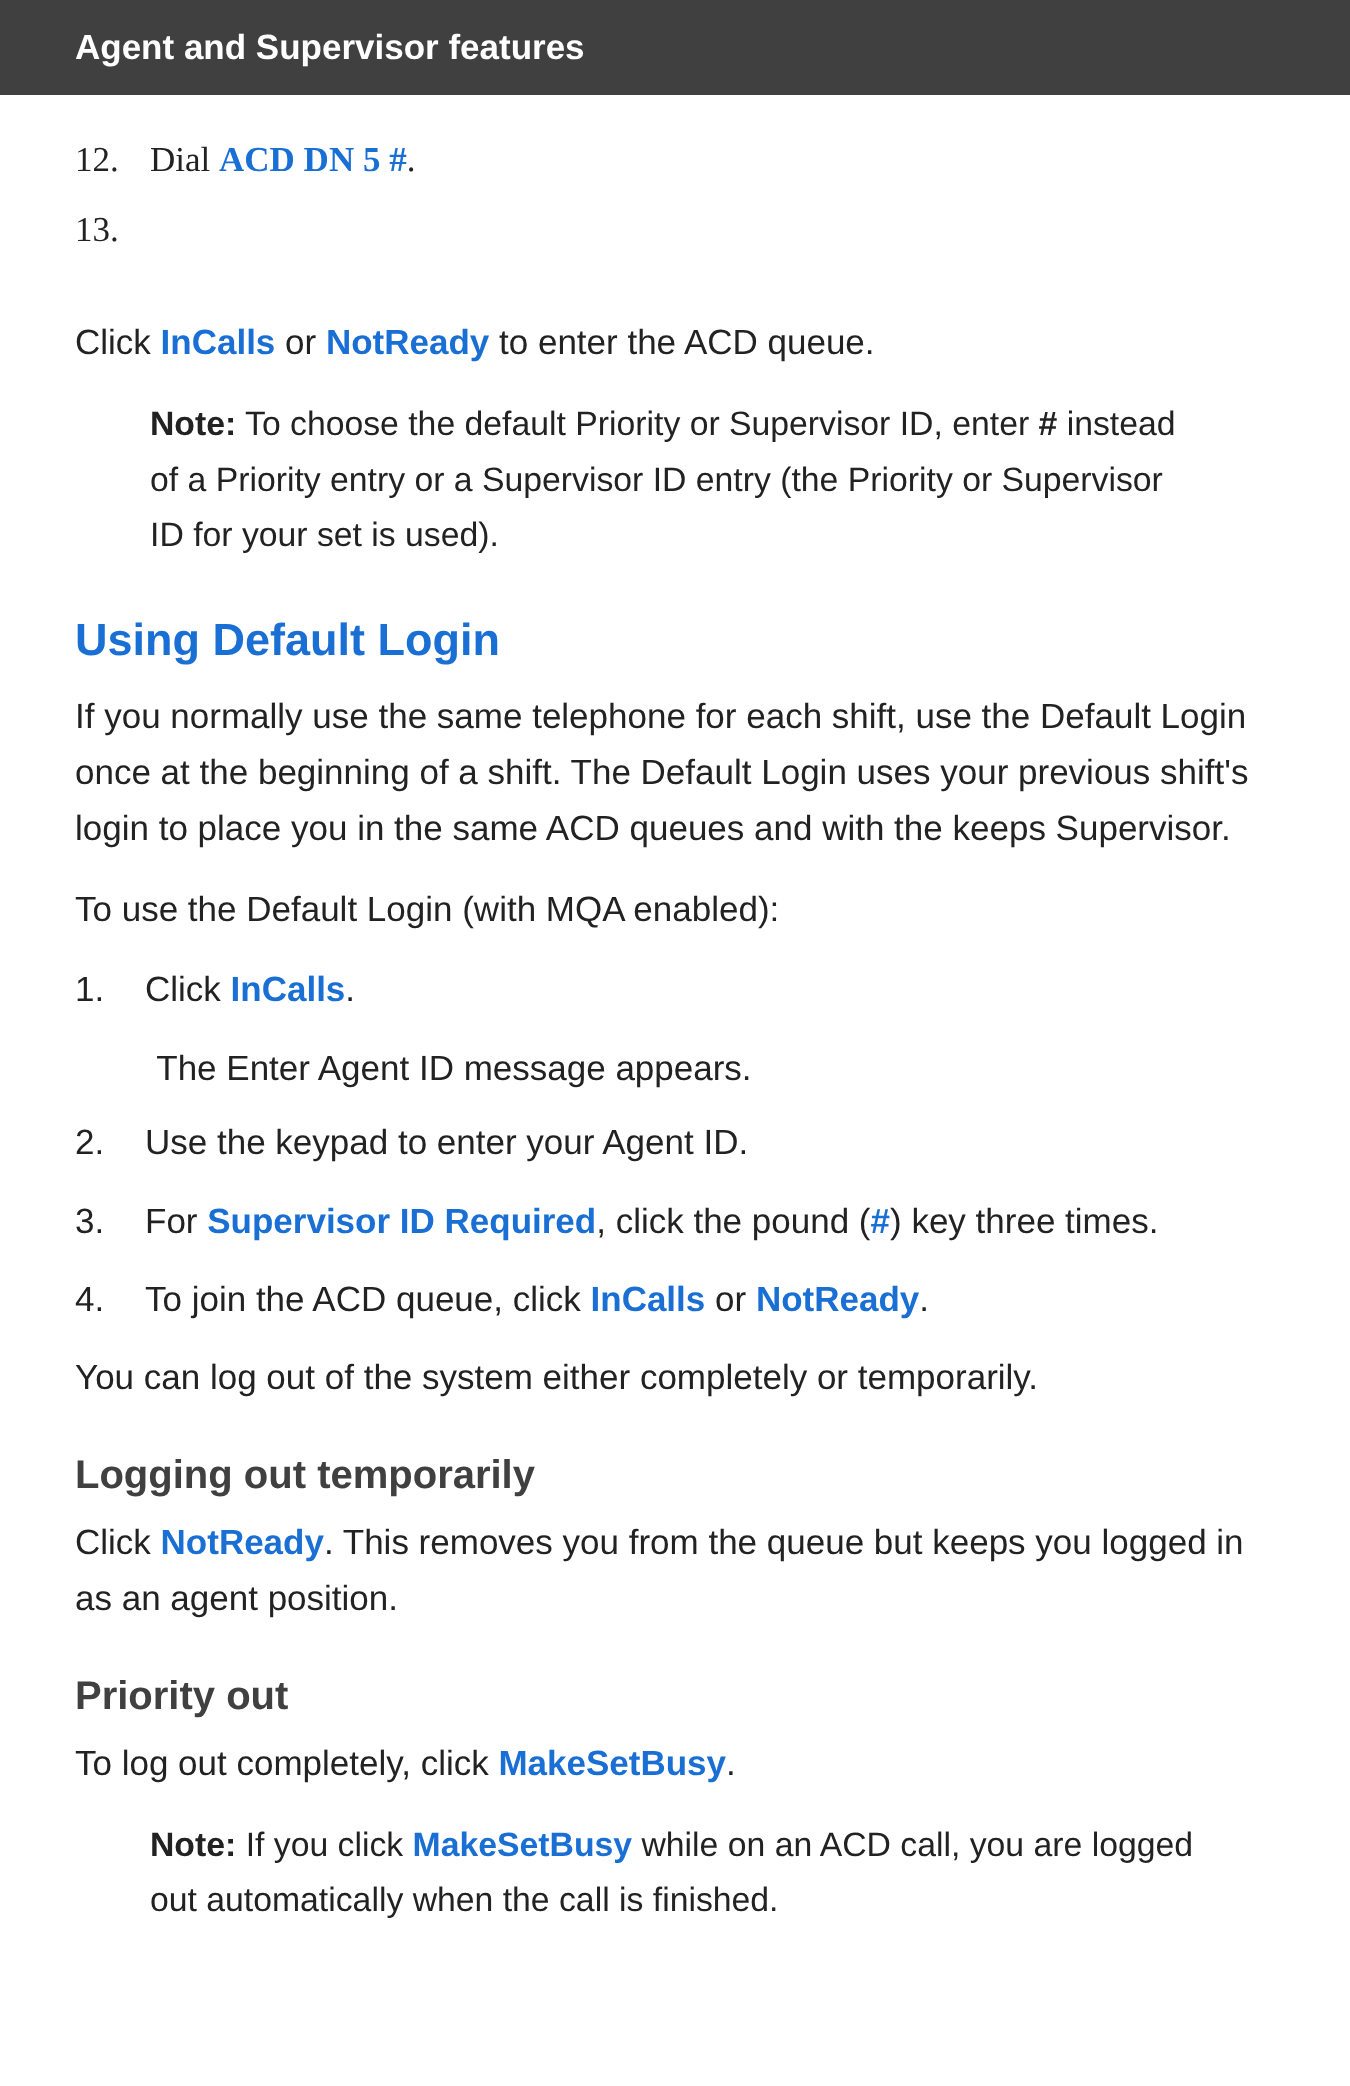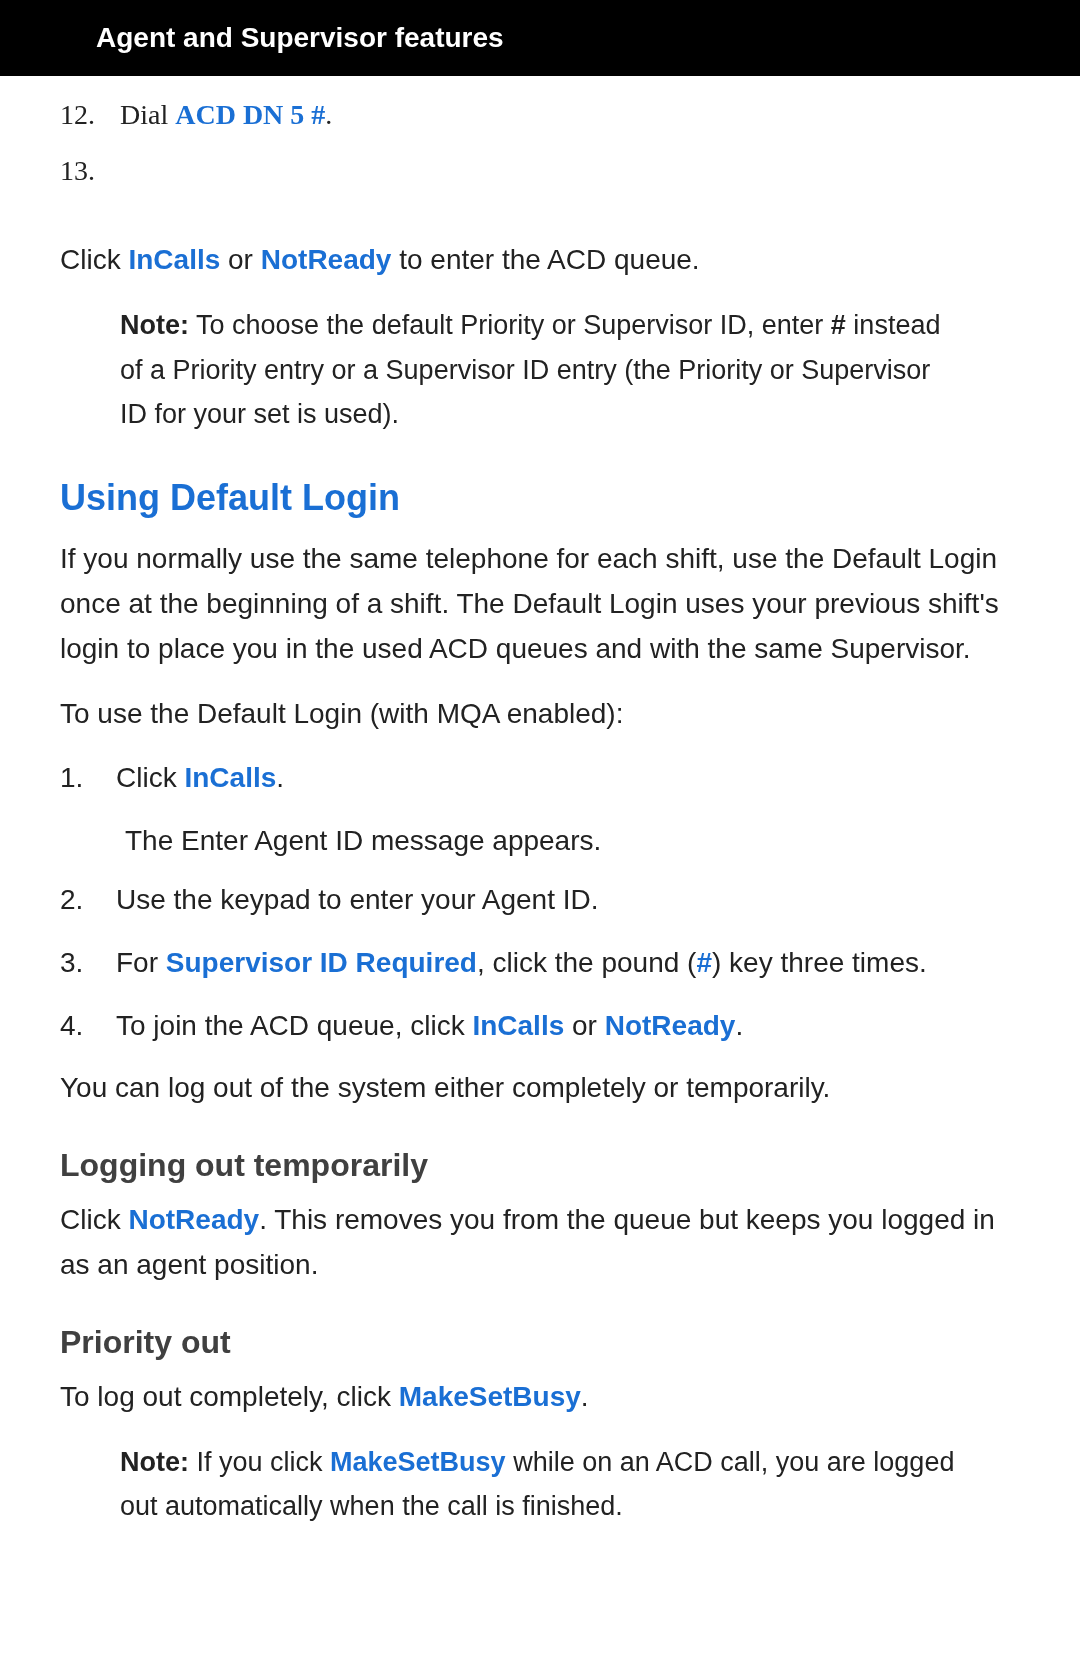--- a/index.html
+++ b/index.html
@@ -12,24 +12,24 @@
       width: 1080px;
       min-height: 1669px;
       background: #ffffff;
       font-family: Arial, Helvetica, sans-serif;
       font-size: 28px;
       color: #222222;
       position: relative;
     }
 
     .header-bar {
-      background-color: #000000;
+      background-color: #404040;
       width: 100%;
-      padding: 22px 96px;
-      margin-bottom: 18px;
+      padding: 22px 60px;
+      margin-bottom: 32px;
     }
 
     .header-bar .header-title {
       color: #ffffff;
       font-size: 28px;
       font-weight: bold;
     }
 
     .content {
       padding: 0 60px 80px 60px;
@@ -136,21 +136,21 @@
   </p>
 
   
   <div class="note-block">
     <span class="note-text"><strong>Note:</strong> To choose the default Priority or Supervisor ID, enter <strong>#</strong> instead of a Priority entry or a Supervisor ID entry (the Priority or Supervisor ID for your set is used).</span>
   </div>
 
   
   <h2 class="section-heading-h2">Using Default Login</h2>
 
-  <p class="paragraph">If you normally use the same telephone for each shift, use the Default Login once at the beginning of a shift. The Default Login uses your previous shift's login to place you in the used ACD queues and with the same Supervisor.</p>
+  <p class="paragraph">If you normally use the same telephone for each shift, use the Default Login once at the beginning of a shift. The Default Login uses your previous shift's login to place you in the same ACD queues and with the keeps Supervisor.</p>
 
   <p class="paragraph">To use the Default Login (with MQA enabled):</p>
 
   
   <div class="list-item">
     <span class="list-num">1.</span>
     <span class="list-content">Click <span class="link-blue">InCalls</span>.</span>
   </div>
 
   

